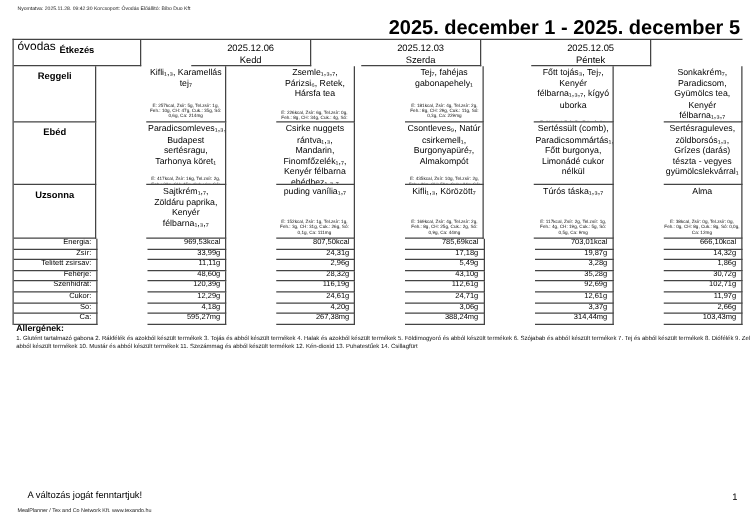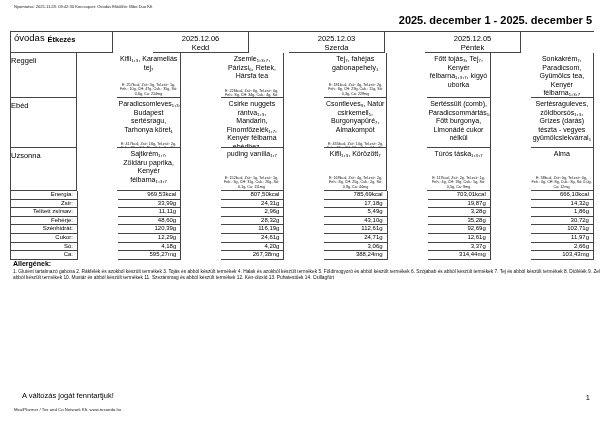--- a/index.html
+++ b/index.html
@@ -1,33 +1,33 @@
 <!DOCTYPE html>
 <html><head>
 <meta charset="utf-8">
 <style>
   html,body{margin:0;padding:0;}
   body{width:600px;height:424px;background:#ffffff;font-family:"Liberation Sans","DejaVu Sans",sans-serif;color:#000;overflow:hidden;position:relative;}
   .page{position:absolute;inset:0;background:#fff;}
   .print-line{position:absolute;left:14px;top:5px;font-size:6px;transform:scale(0.68);transform-origin:0 0;white-space:nowrap;color:#222;}
   .group{position:absolute;left:14px;top:32px;font-size:9.5px;}
   .title{position:absolute;left:0;right:0;top:11px;text-align:center;font-size:14px;}
-  .date-range{position:absolute;right:8px;top:14px;font-size:11px;font-weight:bold;}
+  .date-range{position:absolute;right:8px;top:14px;font-size:16px;font-weight:bold;}
   .table{position:absolute;left:10px;top:31px;width:583px;border-top:1px solid #444;border-left:1px solid #444;}
   .row{display:flex;gap:40px;}
   .cell{box-sizing:border-box;border-right:1px solid #444;border-bottom:1px solid #444;overflow:hidden;}
   .c0{width:102px;}
   .cday{width:96px;}
   .header-row{height:21px;}
   .corner{font-weight:bold;font-size:7.5px;text-align:center;padding-top:3px;}
   .day-header{text-align:center;font-size:7.5px;line-height:9px;padding-top:2px;}
   .mr0{height:45px;}
   .mr1{height:50px;}
   .mr2{height:43px;}
-  .meal-label{font-weight:normal;font-size:7.5px;text-align:left;padding-top:3px;}
+  .meal-label{font-weight:bold;font-size:7.5px;text-align:center;padding-top:3px;}
   .meal-cell{display:flex;flex-direction:column;justify-content:space-between;text-align:center;padding:2px 1px 2px;}
   .menu-text{font-size:7px;line-height:8.5px;}
   .fineprint{font-size:6px;line-height:6.8px;width:161%;margin-left:-30.5%;transform:scale(0.62);transform-origin:50% 100%;color:#111;}
   .summary-row{height:8.6px;}
   .sum-label,.sum-value{font-size:6px;line-height:7.6px;text-align:right;padding-right:4px;}
   .allergen-heading{position:absolute;left:13px;top:260px;font-size:7px;font-weight:bold;}
   .allergen-text{position:absolute;left:13px;top:268px;width:125%;font-size:6px;line-height:1.35;transform:scale(0.8);transform-origin:0 0;color:#111;}
   .change-notice{position:absolute;left:22px;top:377px;font-size:7.5px;margin-top:14px;}
   .footer-line{position:absolute;left:14px;top:407px;font-size:6px;transform:scale(0.72);transform-origin:0 0;white-space:nowrap;color:#222;}
   .page-num{position:absolute;right:10px;top:393px;font-size:7.5px;}

